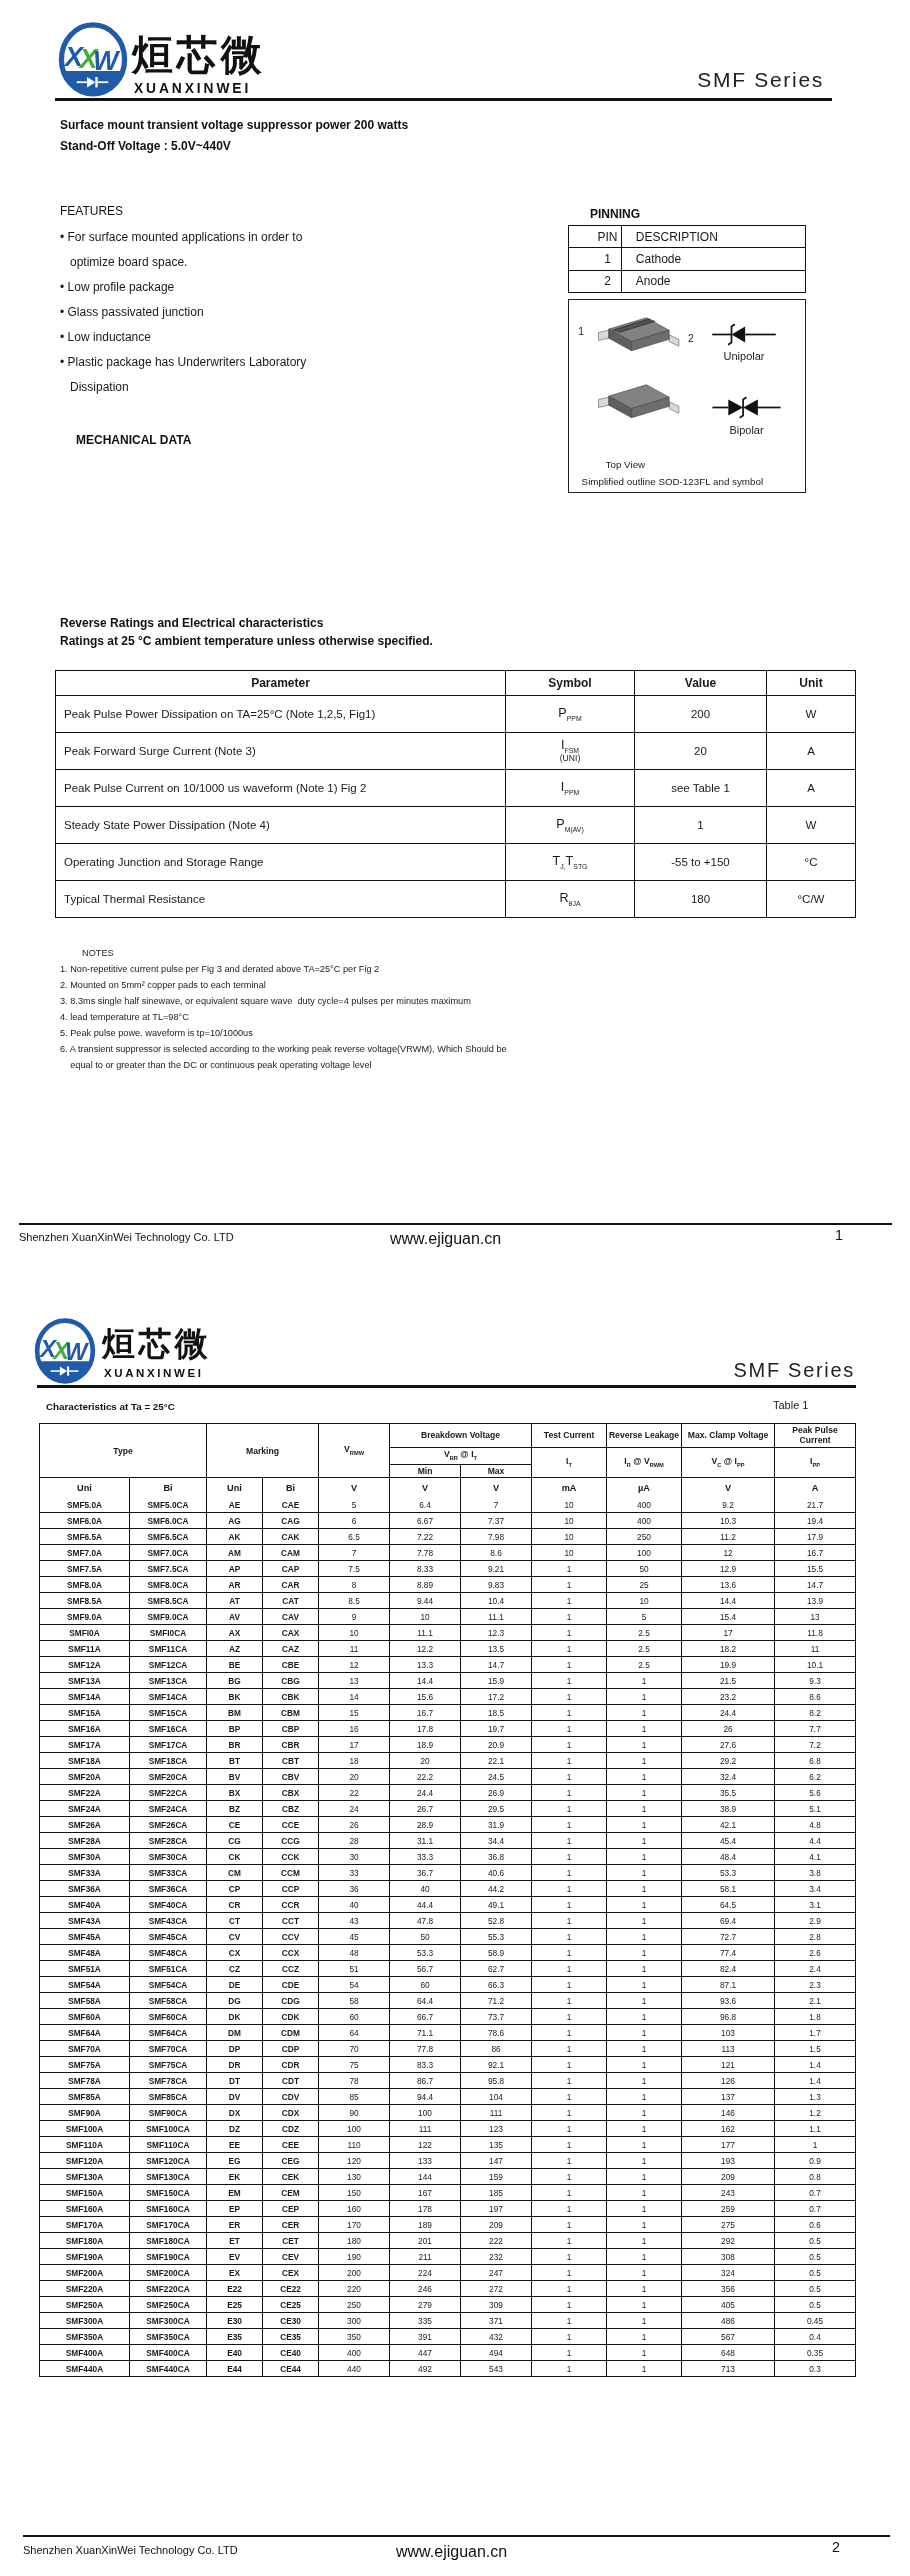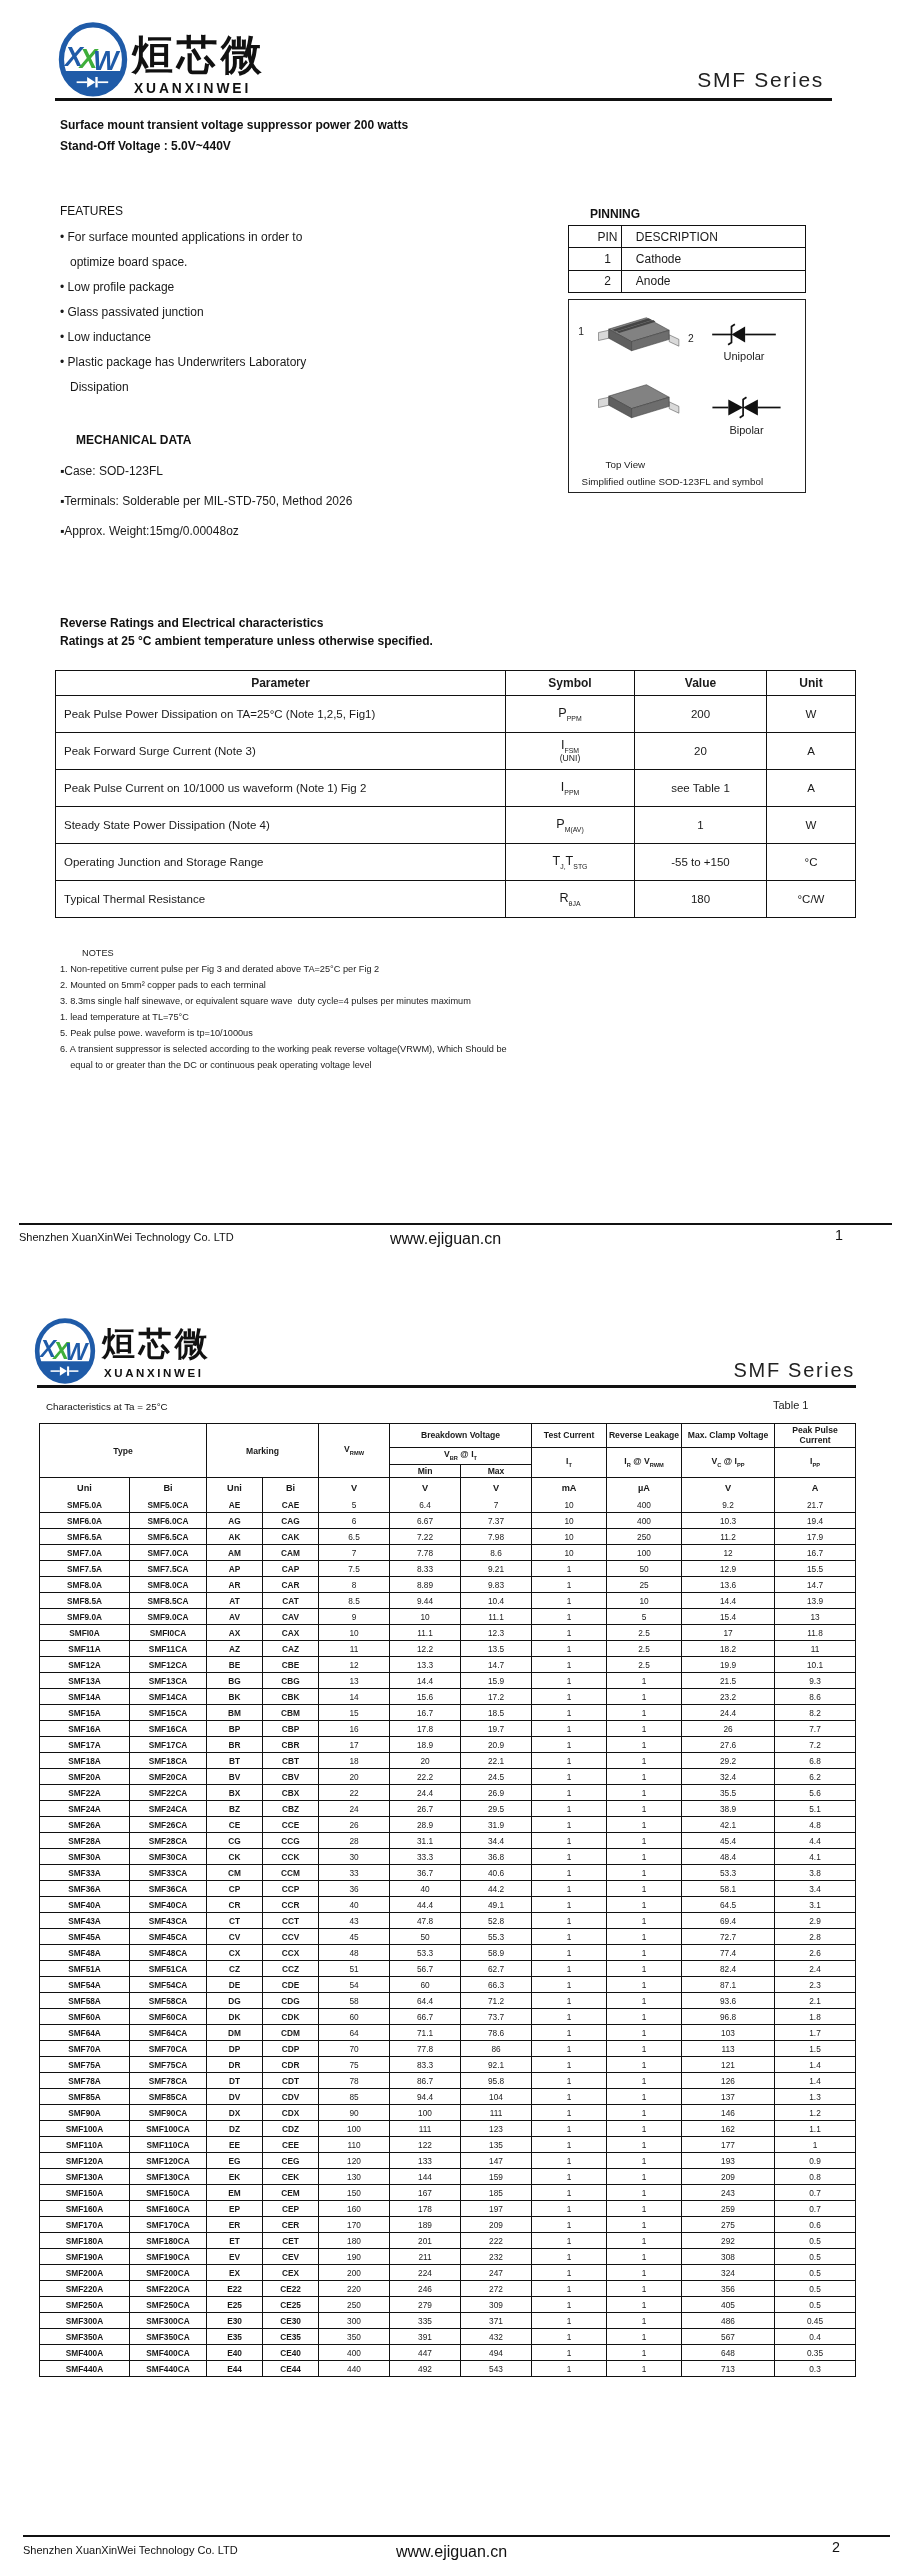--- a/index.html
+++ b/index.html
@@ -56,21 +56,21 @@
   
   .char-table { width:817px; table-layout:fixed; border:1.7px solid #111; }
   .char-table th { border:1.1px solid #111; font-size:8.6px; font-weight:bold; line-height:10.3px; padding:1.1px; }
   .char-table th.span3 { border-bottom-width:1.7px; }
   .char-table thead tr:nth-child(2) th, .char-table thead tr:nth-child(3) th { border-bottom-width:1.7px; }
   .char-table td { border:1.1px solid #111; font-size:8.3px; height:16px; text-align:center; color:#191919; }
   .char-table .units-row td { border-bottom-style:hidden; font-size:9.2px; font-weight:bold; height:19px; }
   .char-table td.tcol { font-weight:bold; }
   .char-table sub { font-size:5.7px; }
   .hdr-sym { font-size:9.8px; font-weight:bold; }
-  .subtitle { font-size:9.8px; font-weight:normal; color:#111; }
+  .subtitle { font-size:9.8px; font-weight:bold; color:#111; }
   .table-label { font-size:11px; color:#222; }
 </style>
 </head>
 <body>
 
 <div class="page" id="page1">
 
   <div class="abs" style="left:57px; top:22px;">
     <svg width="72" height="76" viewBox="0 0 120 130">
       <ellipse cx="60" cy="64" rx="54" ry="59" fill="#ffffff" stroke="#1f5ba8" stroke-width="9"></ellipse>
@@ -164,29 +164,20 @@
       <polygon points="80,8 80,36 54,22" fill="#111"></polygon>
       <line x1="80" y1="22" x2="120" y2="22" stroke="#111" stroke-width="3"></line>
     </svg>
     <div class="abs pkg-label" style="left:143px; top:124px; width:69px; text-align:center;">Bipolar</div>
 
     <div class="abs pkg-caption" style="left:12.6px; top:159px;margin-left:24px;">Top View</div>
     <div class="abs pkg-caption" style="left:12.6px; top:176px;">Simplified outline SOD-123FL and symbol</div>
   </div>
 
   <div class="abs section-heading bold" style="left:60px; top:433px;">MECHANICAL DATA</div>
-  <div class="abs mech-list" style="left:60px; top:456px;">
-
-      <div>▪Case: SOD-123FL</div>
-
-      <div>▪Terminals: Solderable per MIL-STD-750, Method 2026</div>
-
-      <div>▪Approx. Weight:15mg/0.00048oz</div>
-
-  </div>
 
   <div class="abs doc-title" style="left:60px; top:616px;">Reverse Ratings and Electrical characteristics</div>
   <div class="abs doc-title" style="left:60px; top:634px;">Ratings at 25 °C ambient temperature unless otherwise specified.</div>
 
   <table class="ratings-table abs" style="left:55px; top:670px;">
     <colgroup>
         <col style="width:450px">
         <col style="width:129px">
         <col style="width:132px">
         <col style="width:89px">
@@ -266,21 +257,21 @@
 
   <div class="abs notes" style="left:60px; top:947px;">
     <div class="nh">NOTES</div>
 
       <div>1. Non-repetitive current pulse per Fig 3 and derated above TA=25°C per Fig 2</div>
 
       <div>2. Mounted on 5mm² copper pads to each terminal</div>
 
       <div>3. 8.3ms single half sinewave, or equivalent square wave  duty cycle=4 pulses per minutes maximum</div>
 
-      <div>1. lead temperature at TL=75°C</div>
+      <div>4. lead temperature at TL=98°C</div>
 
       <div>5. Peak pulse powe. waveform is tp=10/1000us</div>
 
       <div>6. A transient suppressor is selected according to the working peak reverse voltage(VRWM), Which Should be</div>
 
       <div>    equal to or greater than the DC or continuous peak operating voltage level</div>
 
   </div>
 
   <div class="abs rule" style="left:19px; top:1223px; width:873px; height:2.3px;"></div>

